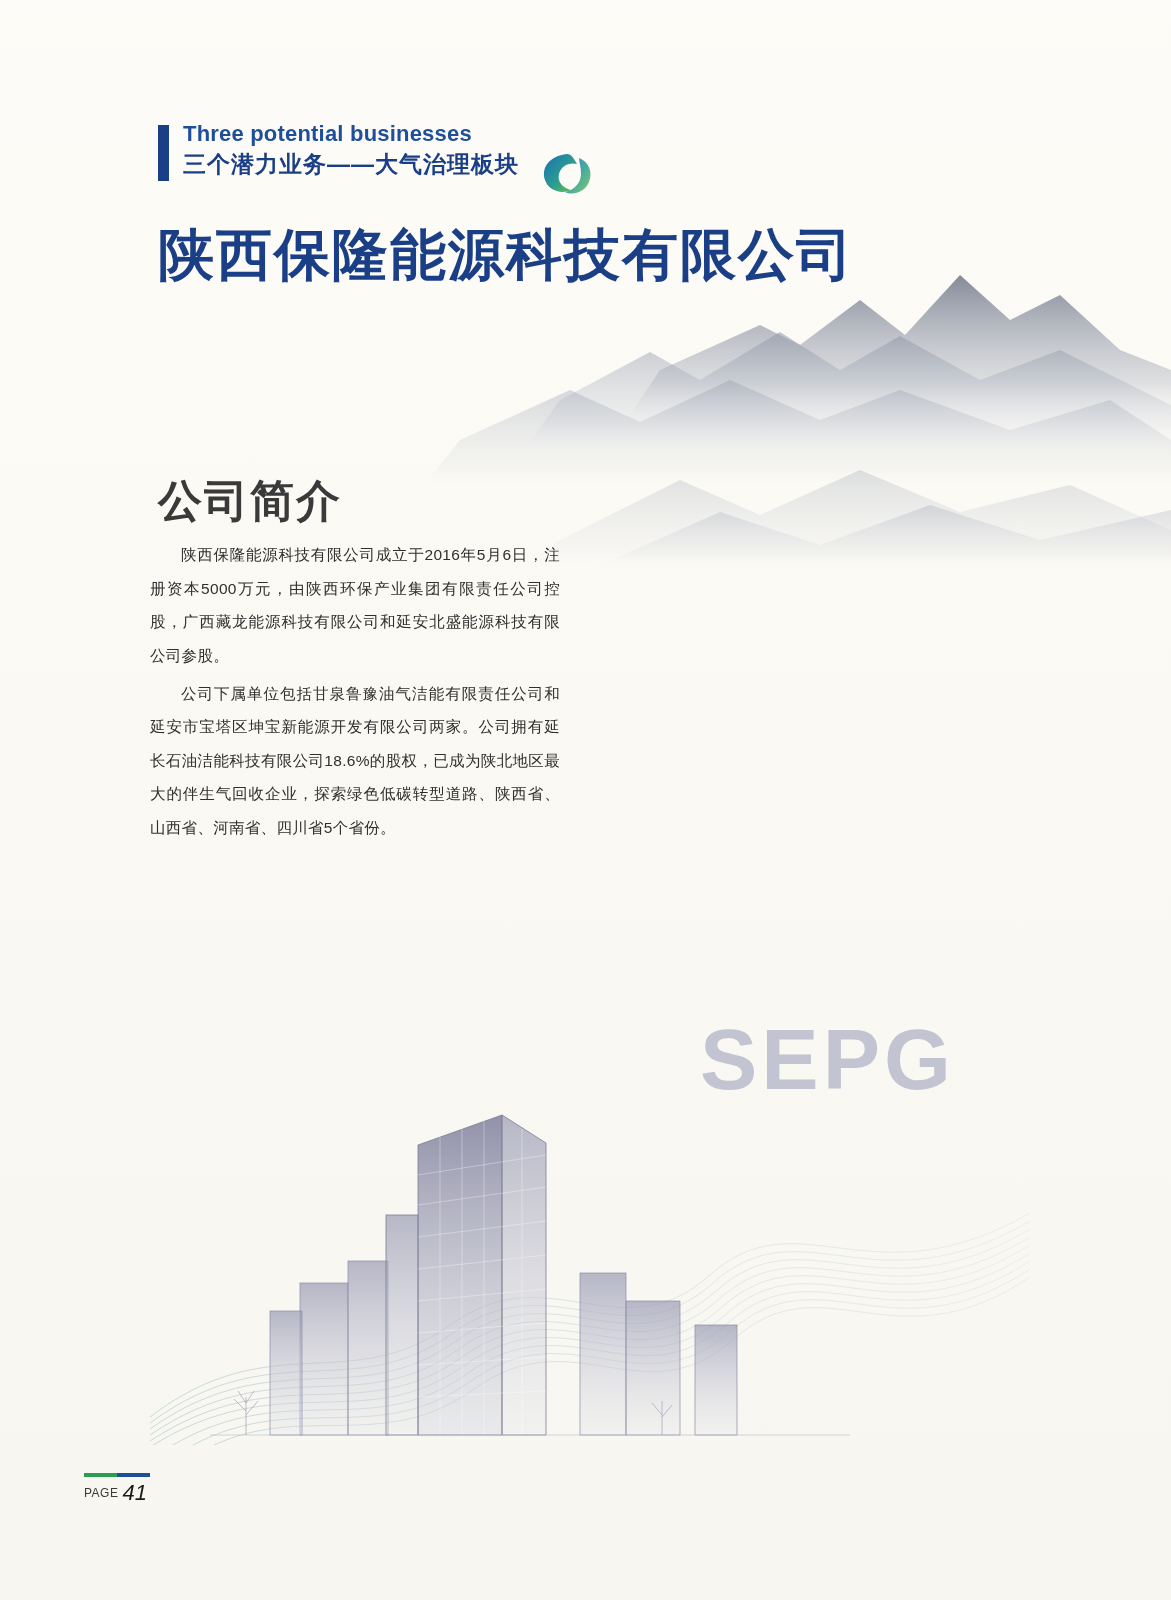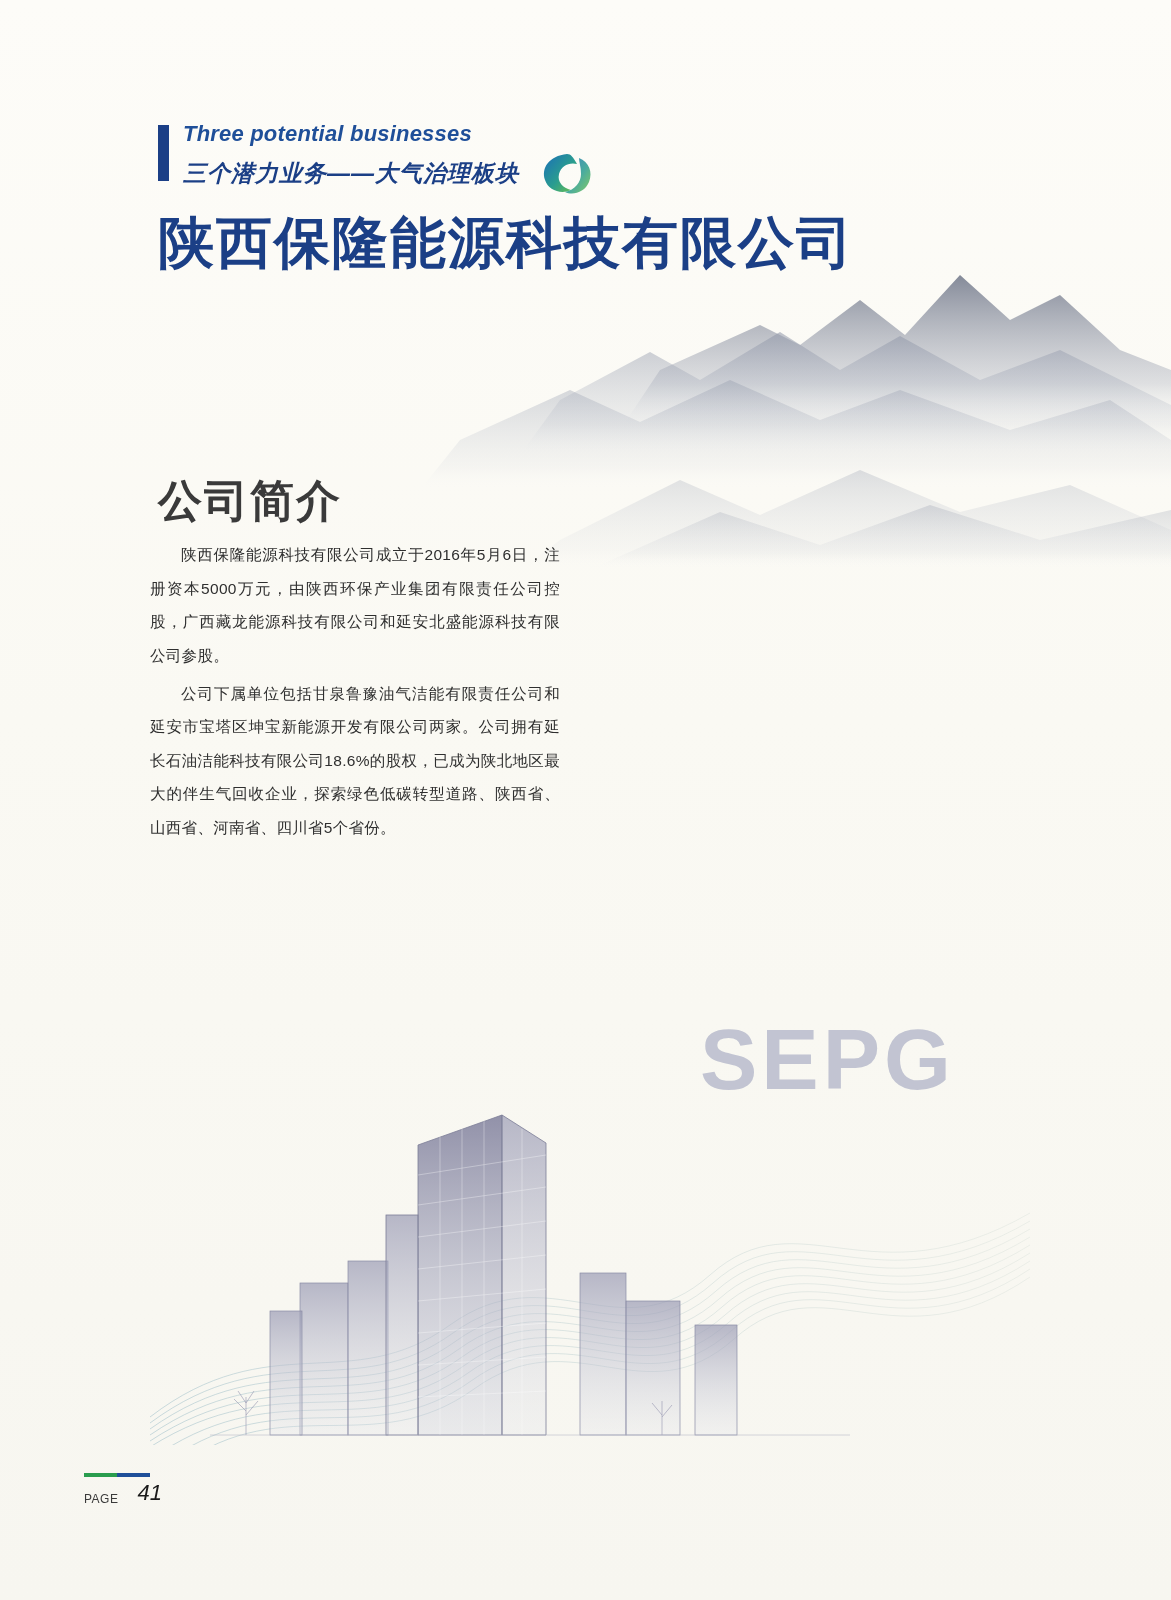--- a/index.html
+++ b/index.html
@@ -36,53 +36,52 @@
   .header {
     position: absolute;
     left: 158px;
     top: 120px;
     width: 900px;
   }
   .kicker-row {
     display: flex;
     align-items: flex-start;
     gap: 14px;
-    font-style: italic;
   }
   .kicker-bar {
     width: 11px;
     height: 56px;
     background: #1b3f86;
     margin-top: 5px;
     flex: none;
   }
   .kicker-texts { display: flex; flex-direction: column; }
   .kicker-en {
     font-size: 22px;
     font-weight: bold;
     color: #1f4f99;
     letter-spacing: 0.2px;
     line-height: 1.25;
   }
   .kicker-cn-row {
     display: flex;
-    align-items: center;
+    align-items: flex-start;
     gap: 18px;
     margin-top: 2px;
   }
   .kicker-cn {
     font-size: 23px;
     font-weight: bold;
     color: #1b3f86;
     letter-spacing: 1px;
     line-height: 1.3;
   }
   .leaf-logo { width: 58px; height: 48px; flex: none; }
   .main-title {
-    margin-top: 14px;
+    margin-top: 26px;
     font-size: 56px;
     font-weight: bold;
     color: #1b3f86;
     letter-spacing: 2px;
     line-height: 1.12;
   }
 
   
   .section-title {
     position: absolute;
@@ -146,22 +145,22 @@
     align-items: flex-start;
   }
   .page-rule {
     width: 66px;
     height: 4px;
     background: linear-gradient(90deg, #2a9d4e 0%, #2a9d4e 50%, #1f4f99 50%, #1f4f99 100%);
     margin-bottom: 3px;
   }
   .page-row {
     display: flex;
-    align-items: flex-end;
-    gap: 19px;
+    align-items: center;
+    gap: 4px;
   }
   .page-label {
     font-size: 12px;
     color: #3a3a3a;
     letter-spacing: 0.5px;
   }
   .page-value {
     font-size: 22px;
     font-weight: normal;
     font-style: italic;

